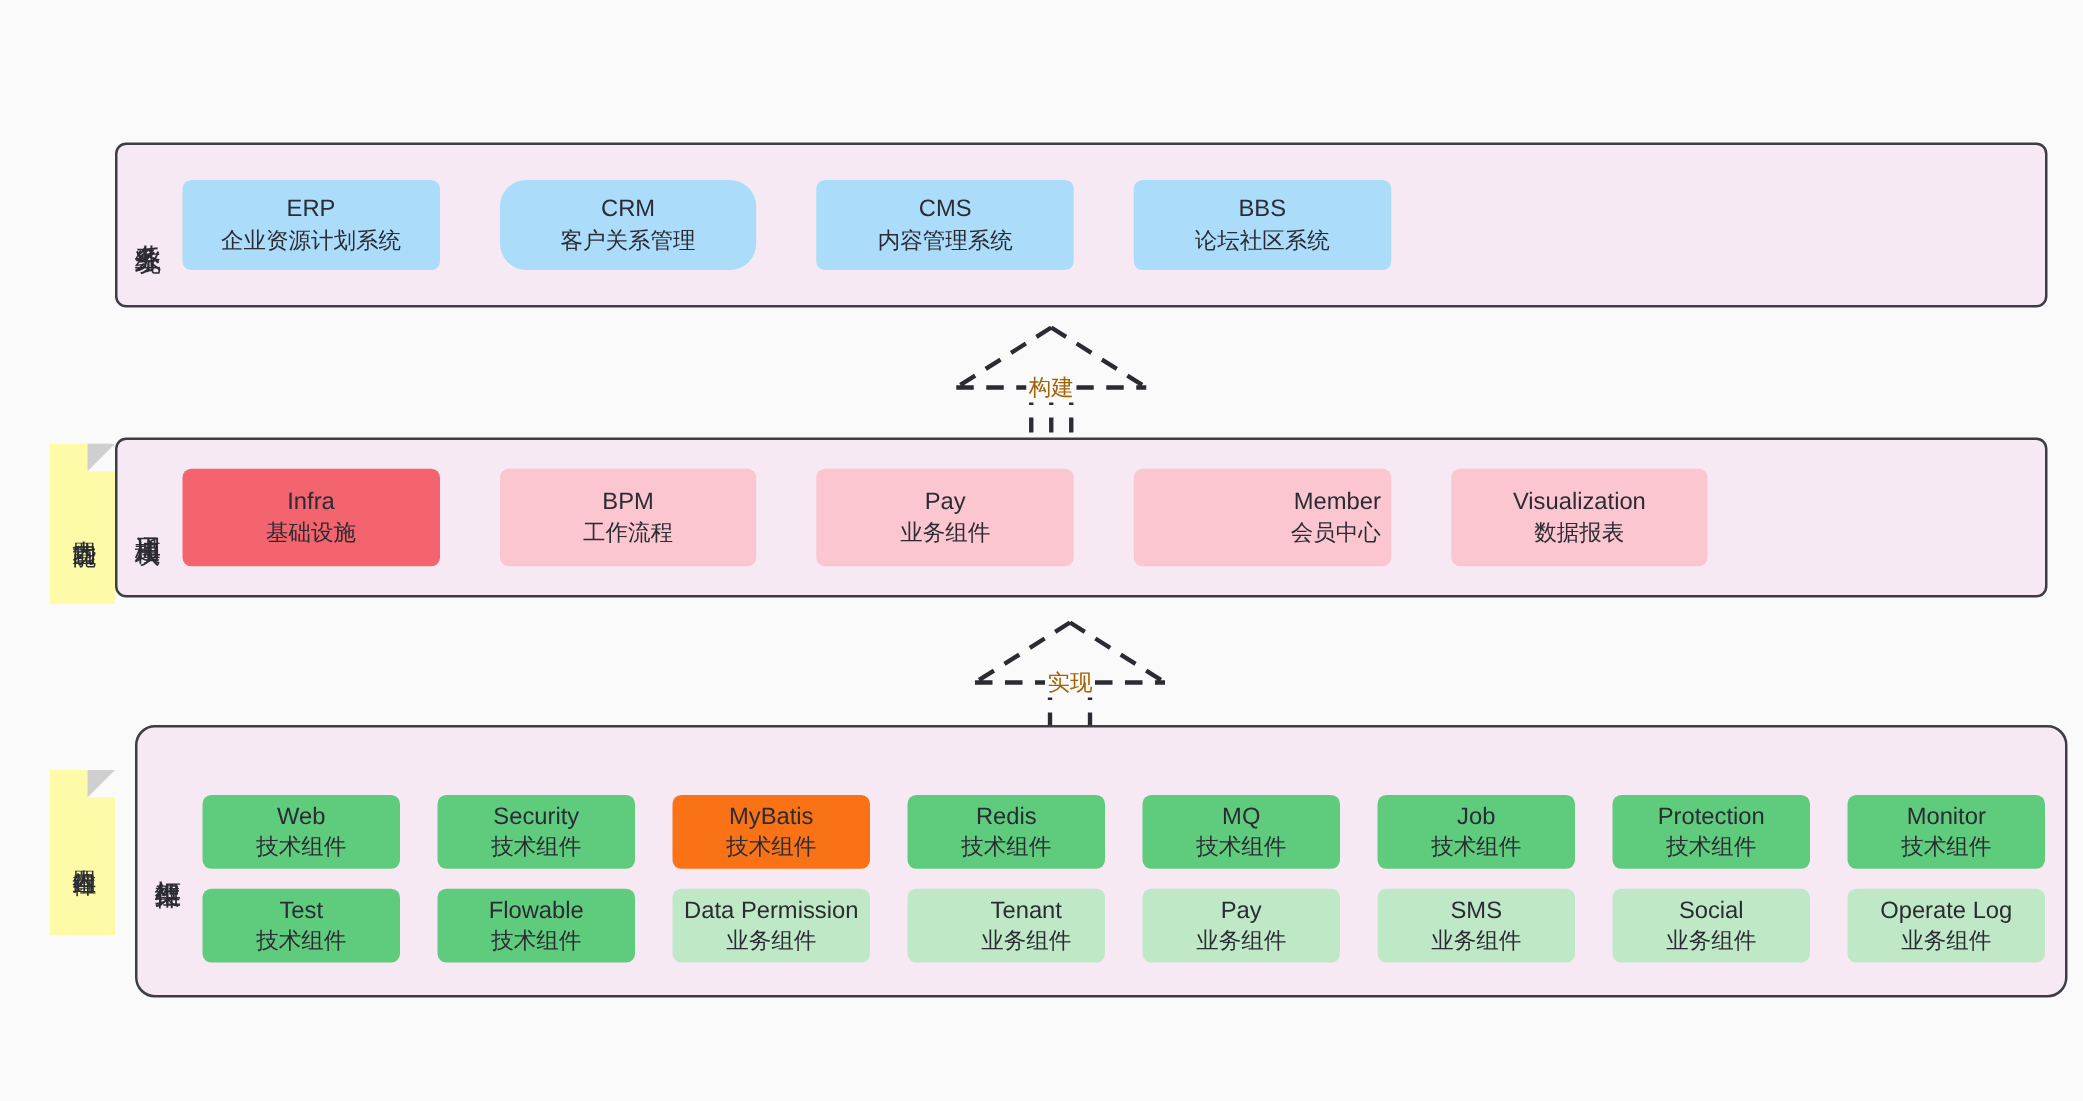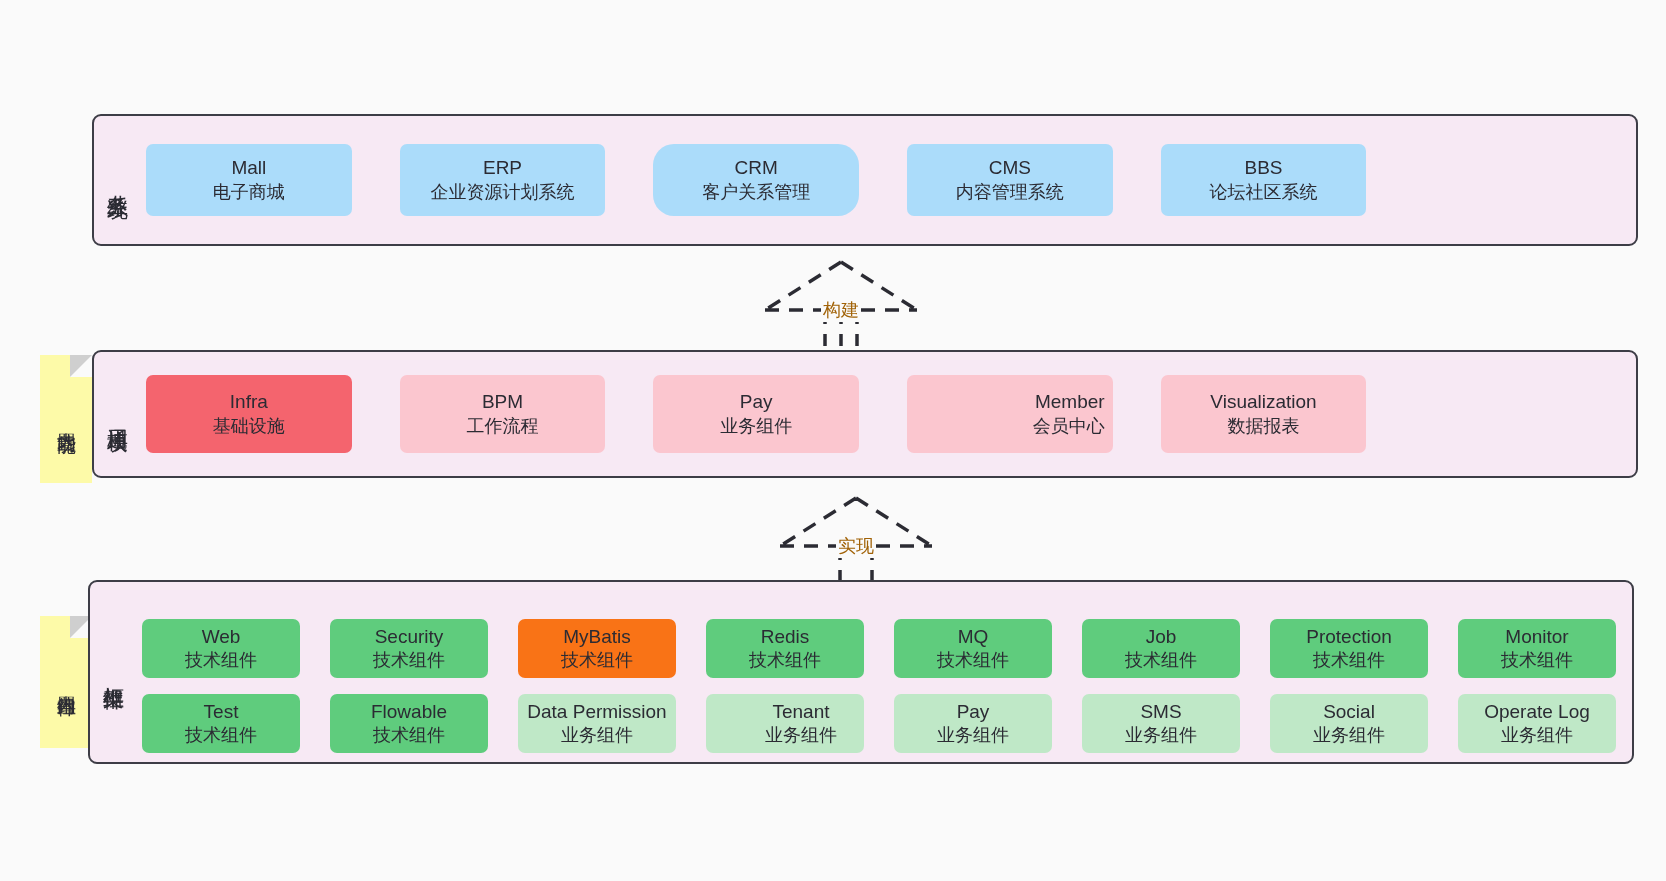--- a/index.html
+++ b/index.html
@@ -81,21 +81,21 @@
     grid-template-columns: repeat(8, 1fr);
     grid-template-rows: repeat(2, 1fr);
     column-gap: 30px;
     row-gap: 16px;
     width: 100%;
   }
 
   
   #business-layer { left: 92px;  top: 114px; width: 1546px; height: 132px; }
   #general-layer  { left: 92px;  top: 350px; width: 1546px; height: 128px; }
-  #framework-layer{ left: 88px;  top: 580px; width: 1546px; height: 184px; }
+  #framework-layer{ left: 108px;  top: 580px; width: 1546px; height: 218px; border-radius: 16px; }
 
   #business-layer .layer-body  { height: 100%; }
   #business-layer .row6        { height: 72px; }
   #general-layer  .row6        { height: 78px; }
   #framework-layer .layer-body { height: 100%; padding: 14px 16px 14px 6px; }
 
   
   .note {
     position: absolute;
     box-sizing: border-box;
@@ -147,24 +147,20 @@
   #rel-implement{ left: 766px; top: 492px; }
 </style>
 </head>
 <body style="background: rgb(250, 250, 250);">
 
 <div class="layer" id="business-layer" style="background: rgb(247, 233, 244); border-color: rgb(61, 61, 70);">
   <div class="layer-label">业务系统</div>
   <div class="layer-body">
     <div class="row6">
       <div class="card" style="background: rgb(171, 220, 250);">
-        <span class="c-title">Mall</span>
-        <span class="c-sub">电子商城</span>
-      </div>
-      <div class="card" style="background: rgb(171, 220, 250);">
         <span class="c-title">ERP</span>
         <span class="c-sub">企业资源计划系统</span>
       </div>
       <div class="card" style="background: rgb(171, 220, 250); border-radius: 21px;">
         <span class="c-title">CRM</span>
         <span class="c-sub">客户关系管理</span>
       </div>
       <div class="card" style="background: rgb(171, 220, 250);">
         <span class="c-title">CMS</span>
         <span class="c-sub">内容管理系统</span>

